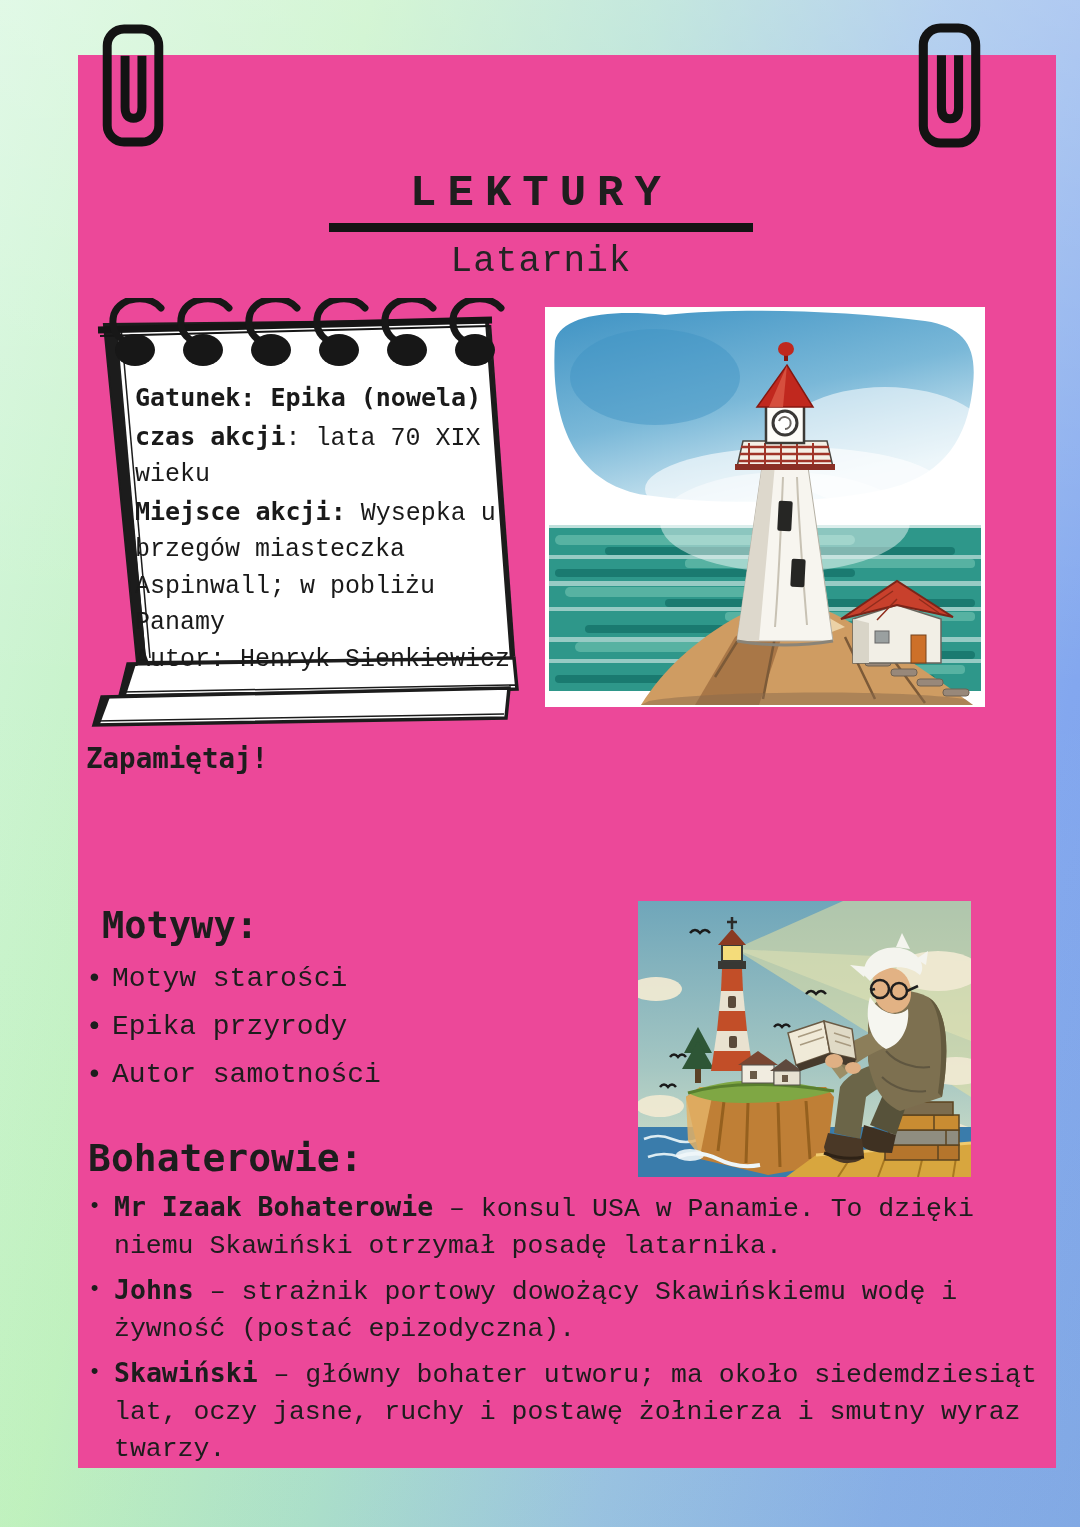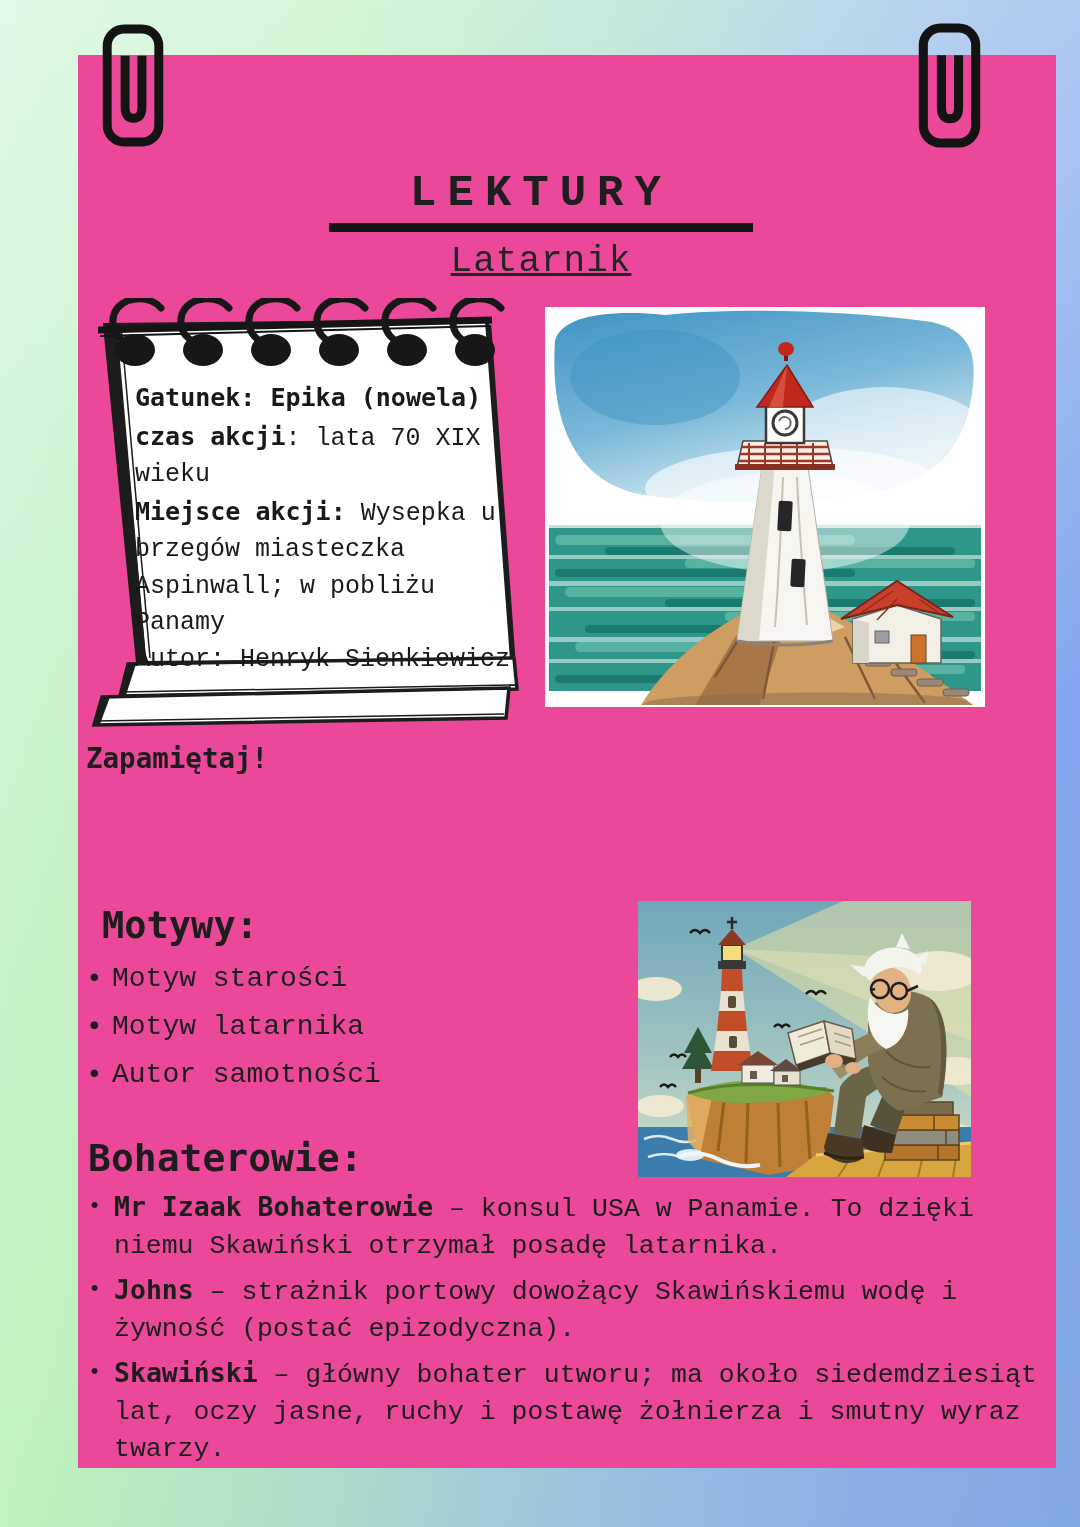--- a/index.html
+++ b/index.html
@@ -15,21 +15,21 @@
   .clip{position:absolute;z-index:5;}
   .clip svg{display:block;}
 
   
   .hdr{position:absolute;left:0;top:0;width:100%;transform:translateX(-26px);}
   .title{position:absolute;top:113px;left:0;width:100%;text-align:center;
     font-family:"Liberation Mono",monospace;font-weight:bold;font-size:44px;
     letter-spacing:11px;color:#1e1e1e;}
   .title-bar{position:absolute;top:168px;left:277px;width:424px;height:9px;background:#141414;}
   .subtitle{position:absolute;top:186px;left:0;width:100%;text-align:center;
-    font-family:"Liberation Mono",monospace;font-size:36px;letter-spacing:1px;color:#242424;text-decoration:underline;}
+    font-family:"Liberation Mono",monospace;font-size:36px;letter-spacing:1px;color:#242424;}
 
   
   .infocard{position:absolute;left:10px;top:243px;width:452px;height:430px;}
   .infocard svg{position:absolute;left:0;top:0;}
   .infocard-text{position:absolute;left:47px;top:82px;width:380px;
     font-size:25px;line-height:36.5px;color:#1a1a1a;}
   .infocard-text b{font-family:"DejaVu Sans Mono",monospace;font-weight:bold;margin-top:13px;}
 
   .art{position:absolute;}
   .art svg{display:block;}
@@ -201,21 +201,21 @@
   </div>
 
   <div class="reminder">
     <div class="reminder-title">Zapamiętaj!</div>
   </div>
 
   <div class="motifs-heading">Motywy:</div>
   <div class="motif-list">
     <div class="motif-row"><span class="dot">•</span><span>Motyw starości</span></div>
     <div class="motif-row"><span class="dot">•</span></div>
-    <div class="motif-row"><span class="dot">•</span><span>Motyw latarnika</span></div>
+    <div class="motif-row"><span class="dot">•</span><span>Epika przyrody</span></div>
     <div class="motif-row"><span class="dot">•</span><span>Autor samotności</span></div>
   </div>
 
   <div class="art" style="left:560px;top:846px;">
     <svg width="333" height="276" viewBox="0 0 333 276">
       <defs>
         <linearGradient id="ksky" x1="0" y1="0" x2="0" y2="1">
           <stop offset="0" stop-color="#6fa6ba"></stop>
             <stop offset="0.6" stop-color="#a4c6c2"></stop>
             <stop offset="1" stop-color="#d6e2c8"></stop>

